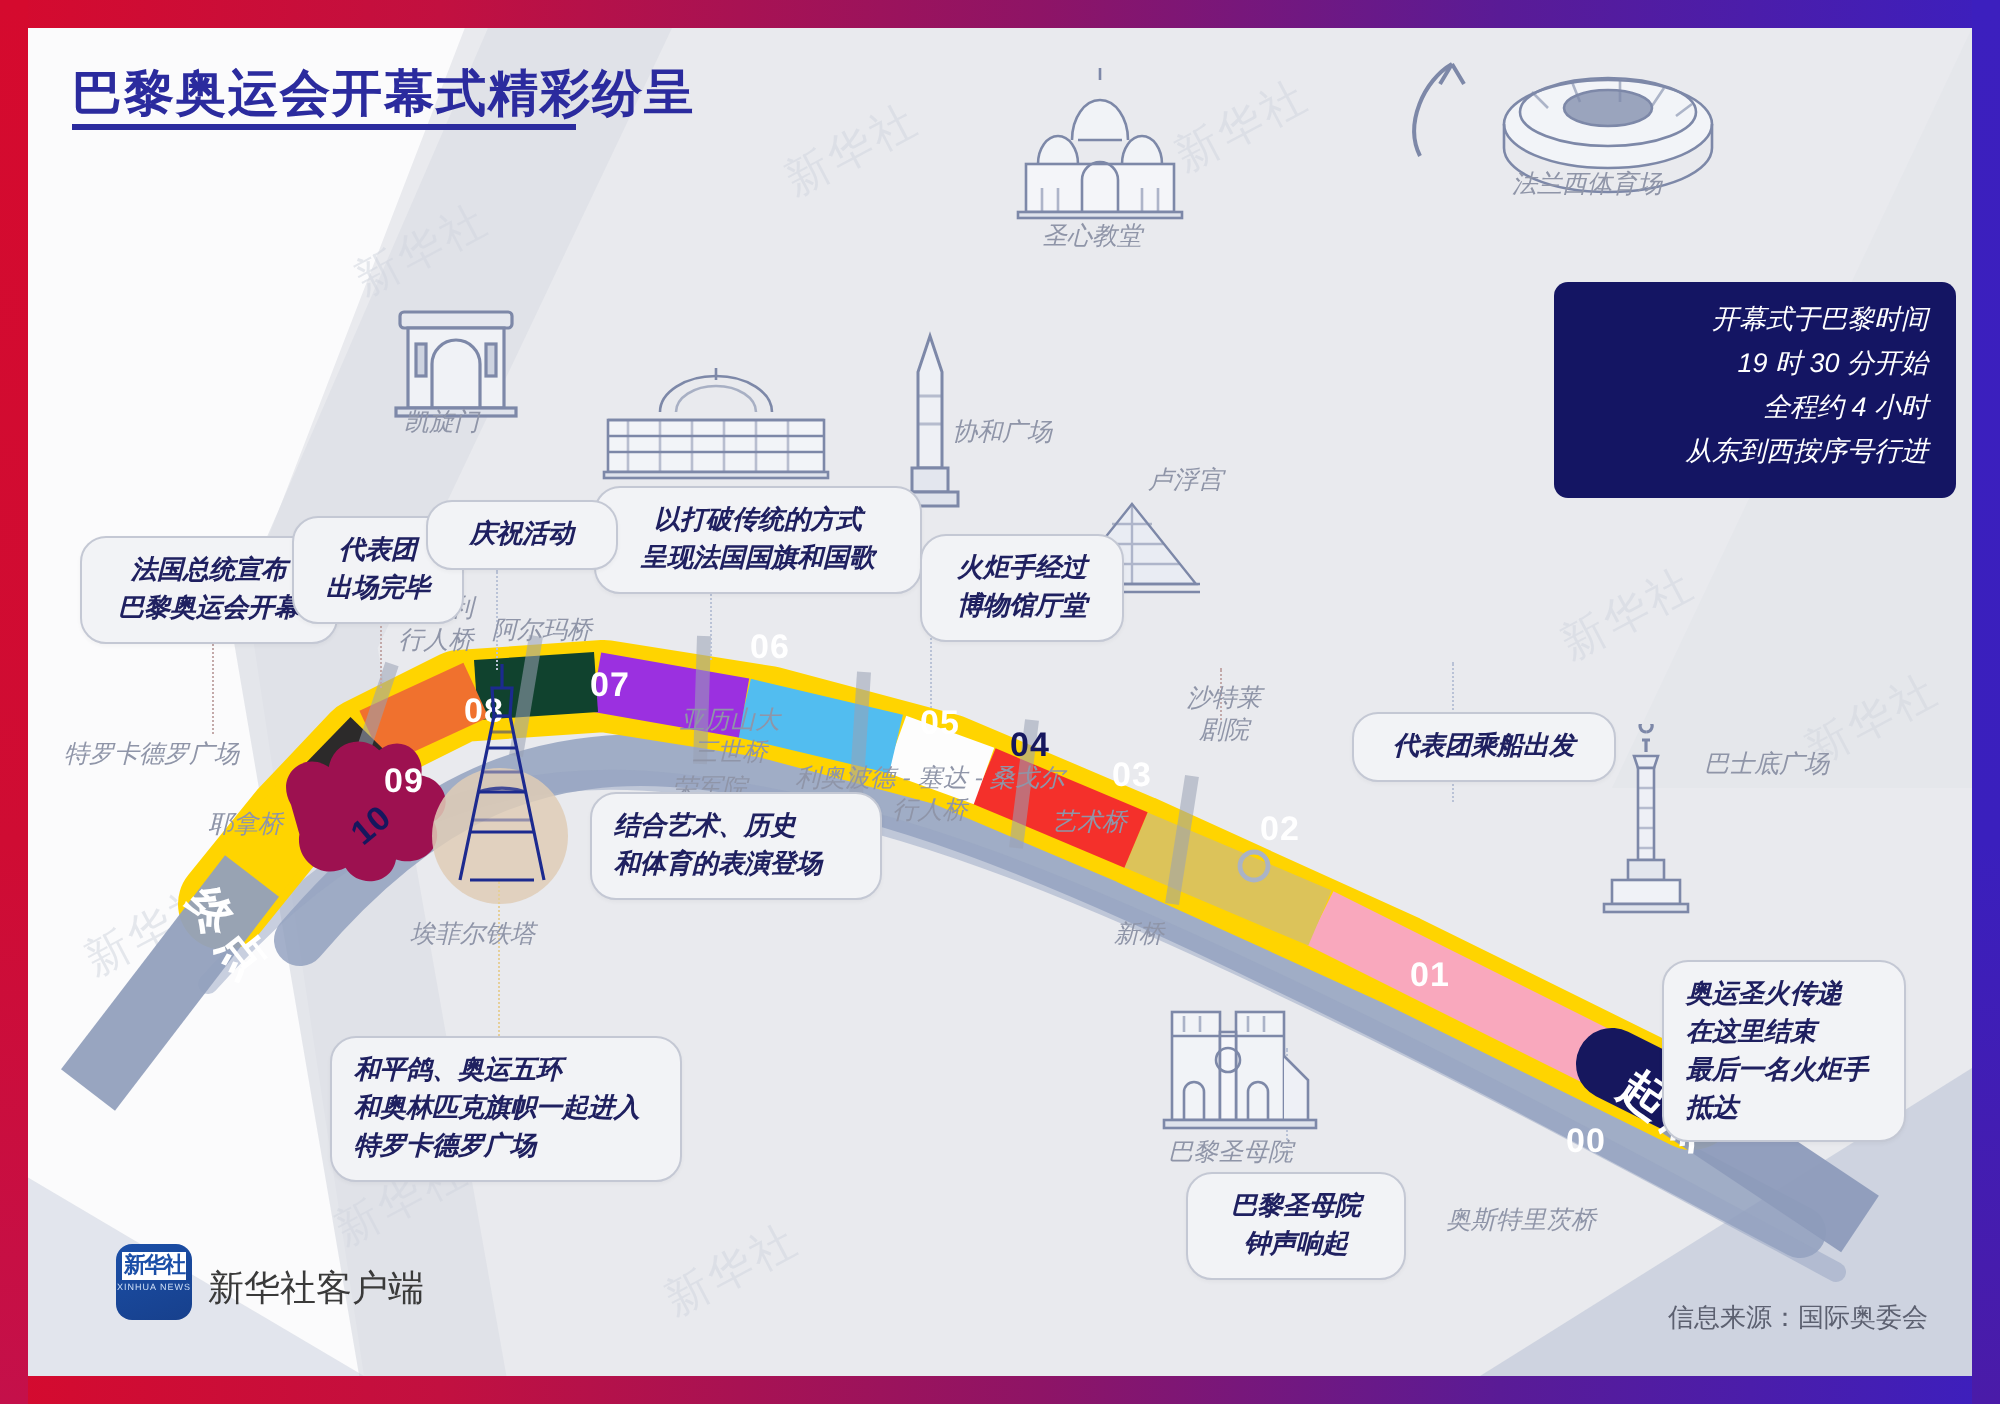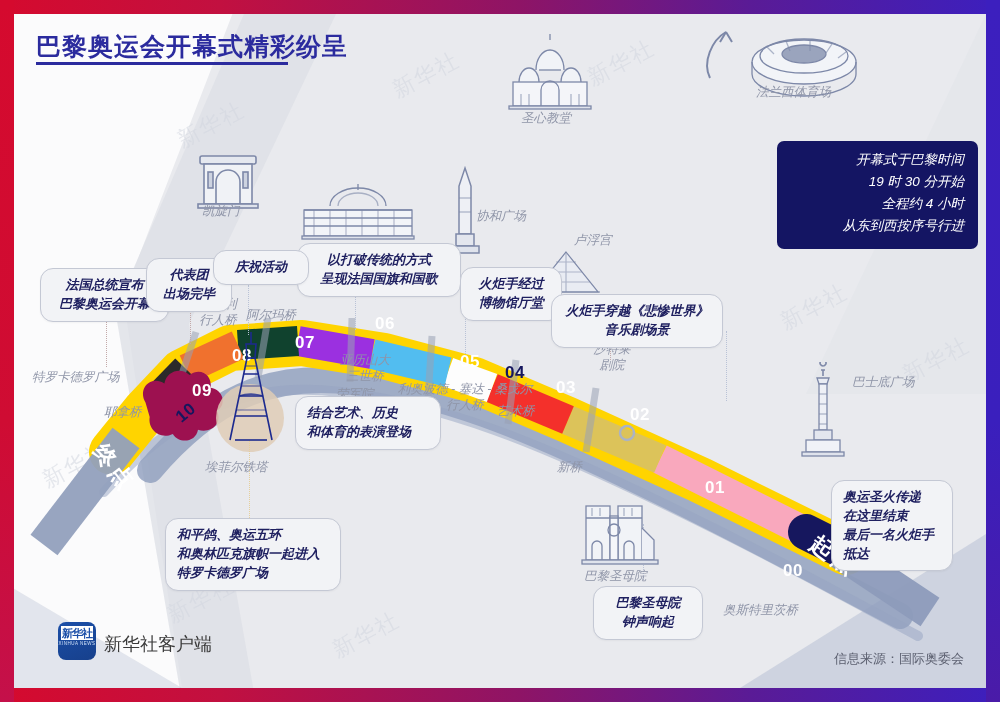--- a/index.html
+++ b/index.html
@@ -300,21 +300,21 @@
   <div class="maplabel" style="left:32px;top:369px;">特罗卡德罗广场</div>
 
   <div class="maplabel" style="left:190px;top:296px;width:56px;text-align:center;">德比利
 行人桥</div>
   <div class="maplabel" style="left:246px;top:307px;">阿尔玛桥</div>
   <div class="maplabel" style="left:334px;top:352px;width:62px;text-align:center;">亚历山大
 三世桥</div>
   <div class="maplabel" style="left:336px;top:386px;">荣军院</div>
   <div class="maplabel" style="left:379px;top:381px;width:140px;text-align:center;margin-left:16px;">利奥波德 - 塞达 - 桑戈尔
 行人桥</div>
-  <div class="maplabel" style="left:497px;top:403px;">艺术桥</div>
+  <div class="maplabel" style="left:526px;top:403px;">艺术桥</div>
   <div class="maplabel" style="left:557px;top:459px;">新桥</div>
   <div class="maplabel" style="left:590px;top:341px;width:44px;text-align:center;">沙特莱
 剧院</div>
   <div class="maplabel" style="left:104px;top:404px;">耶拿桥</div>
   <div class="maplabel" style="left:723px;top:566px;margin-top:36px;">奥斯特里茨桥</div>
 
   <div class="leader" style="left:106px;top:305px;height:62px;"></div>
   <div class="leader" style="left:190px;top:300px;height:44px;"></div>
   <div class="leader blue" style="left:248px;top:285px;height:50px;"></div>
   <div class="leader blue" style="left:355px;top:290px;height:40px;"></div>
@@ -326,22 +326,21 @@
 
   <div class="bubble" style="left:40px;top:268px;width:105px;text-align:center;">法国总统宣布
 巴黎奥运会开幕</div>
   <div class="bubble" style="left:146px;top:258px;width:62px;text-align:center;">代表团
 出场完毕</div>
   <div class="bubble" style="left:297px;top:243px;width:140px;text-align:center;">以打破传统的方式
 呈现法国国旗和国歌</div>
   <div class="bubble" style="left:213px;top:250px;width:72px;text-align:center;">庆祝活动</div>
   <div class="bubble" style="left:460px;top:267px;width:78px;text-align:center;">火炬手经过
 博物馆厅堂</div>
-  <div class="bubble" style="left:551px;top:294px;width:148px;text-align:center;">火炬手穿越《悲惨世界》
-音乐剧场景</div>
+  <div class="bubble" style="left:676px;top:356px;width:108px;text-align:center;">代表团乘船出发</div>
   <div class="bubble" style="left:831px;top:452px;width:98px;margin-top:28px;">奥运圣火传递
 在这里结束
 最后一名火炬手
 抵达</div>
   <div class="bubble" style="left:593px;top:586px;width:86px;text-align:center;">巴黎圣母院
 钟声响起</div>
   <div class="bubble" style="left:295px;top:396px;width:122px;">结合艺术、历史
 和体育的表演登场</div>
   <div class="bubble" style="left:165px;top:518px;width:152px;">和平鸽、奥运五环
 和奥林匹克旗帜一起进入

